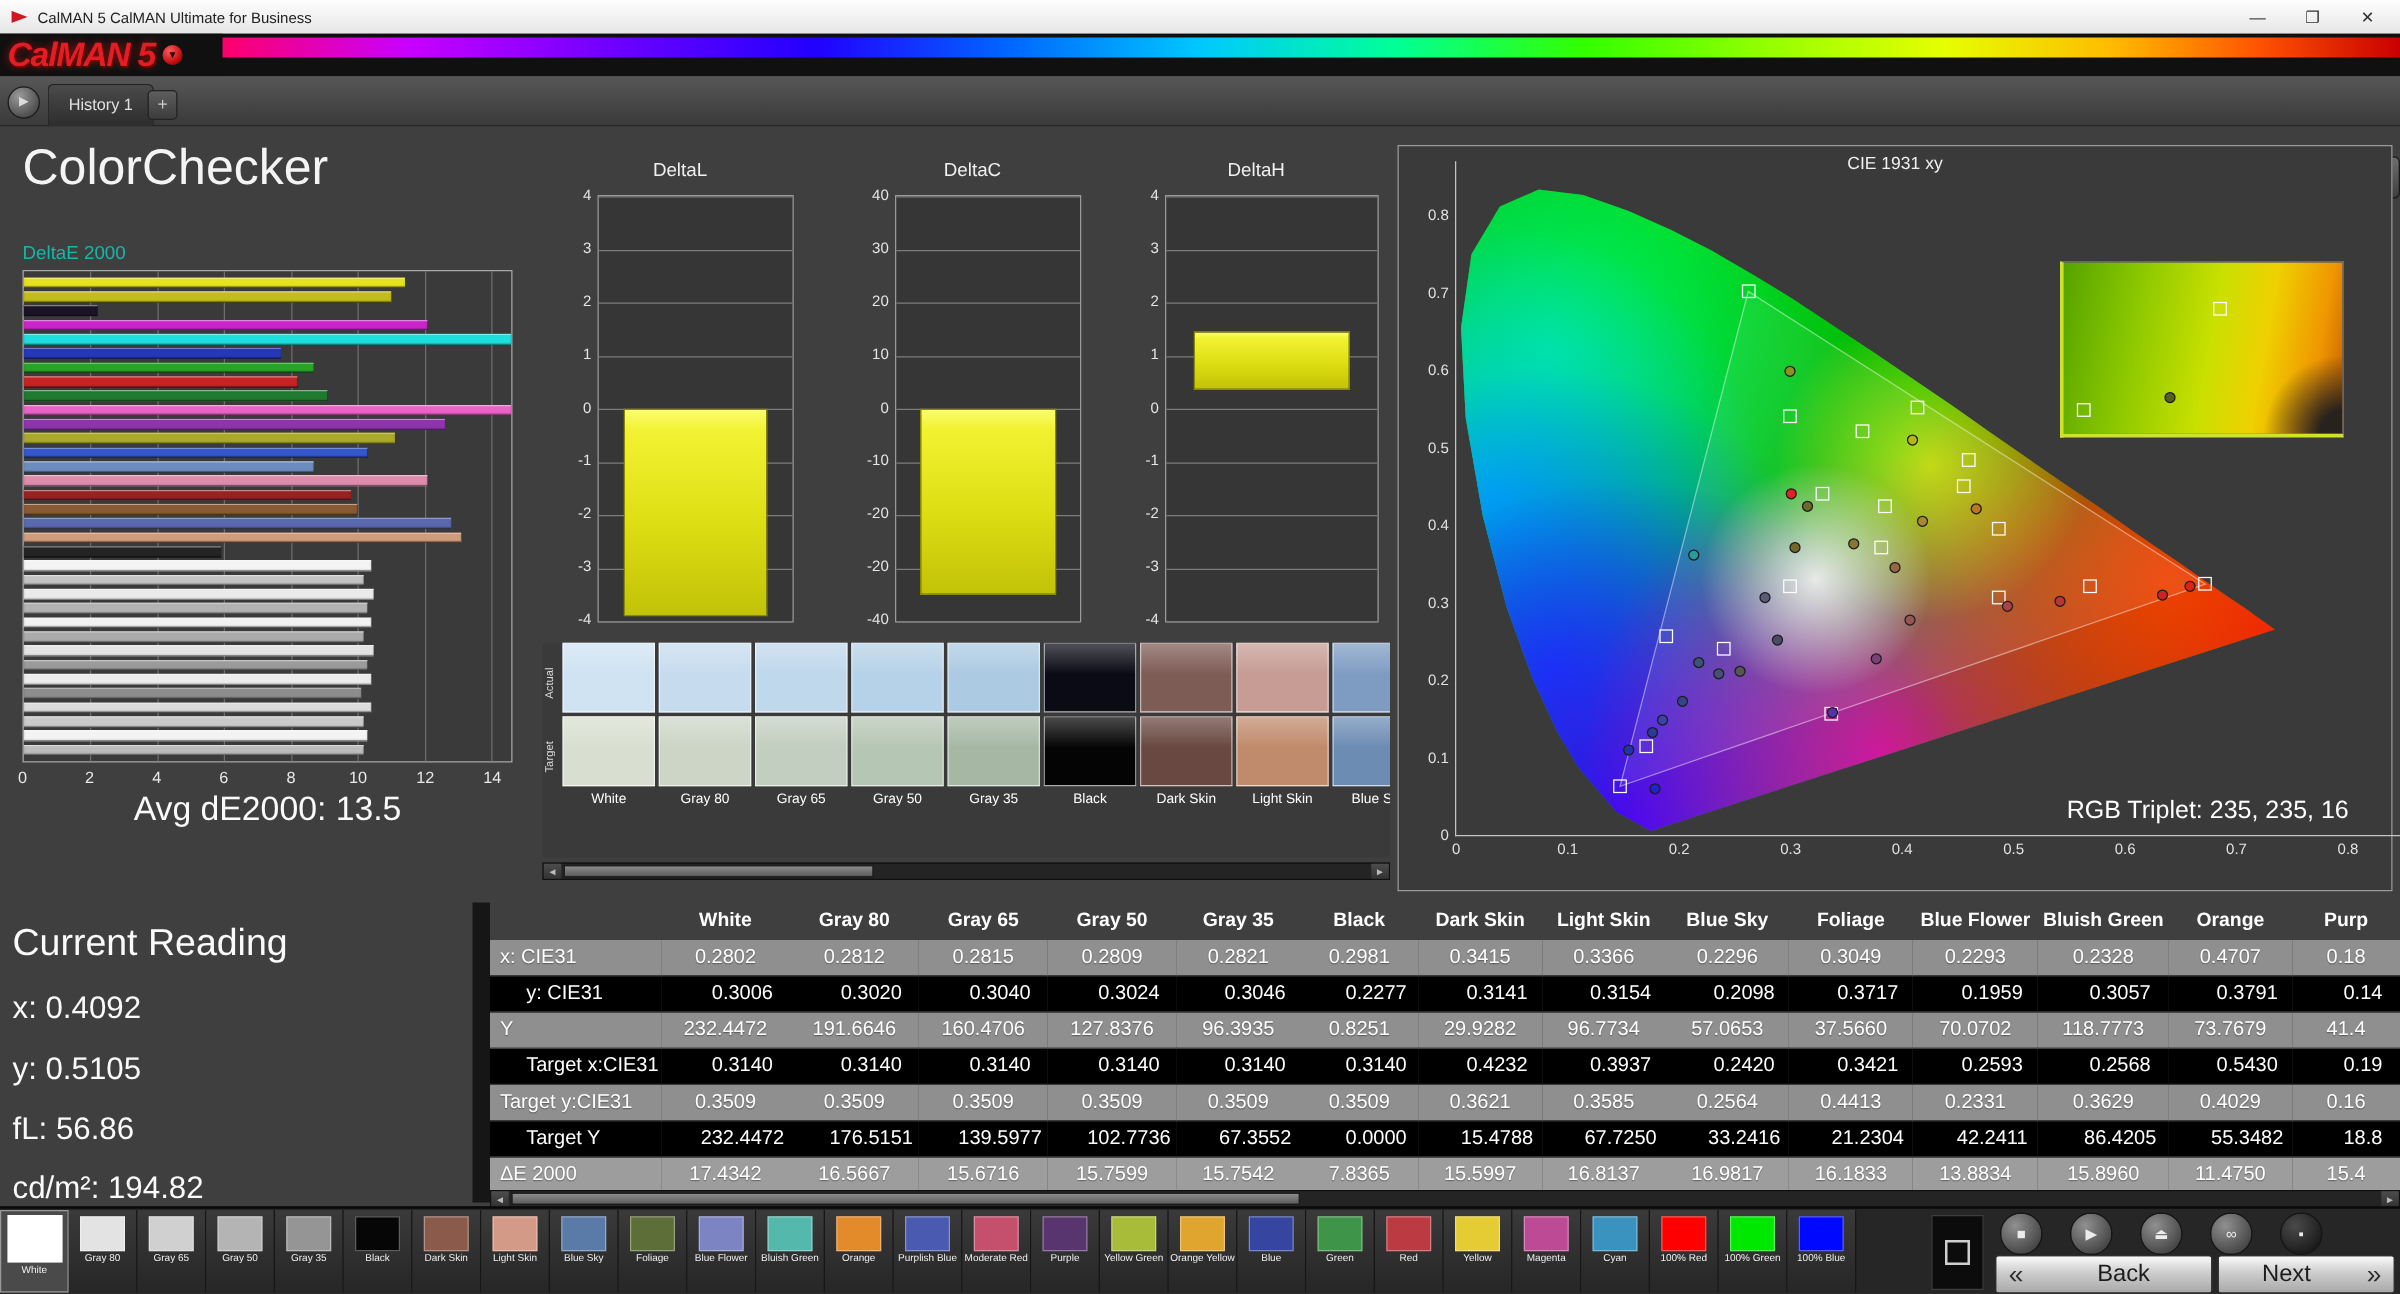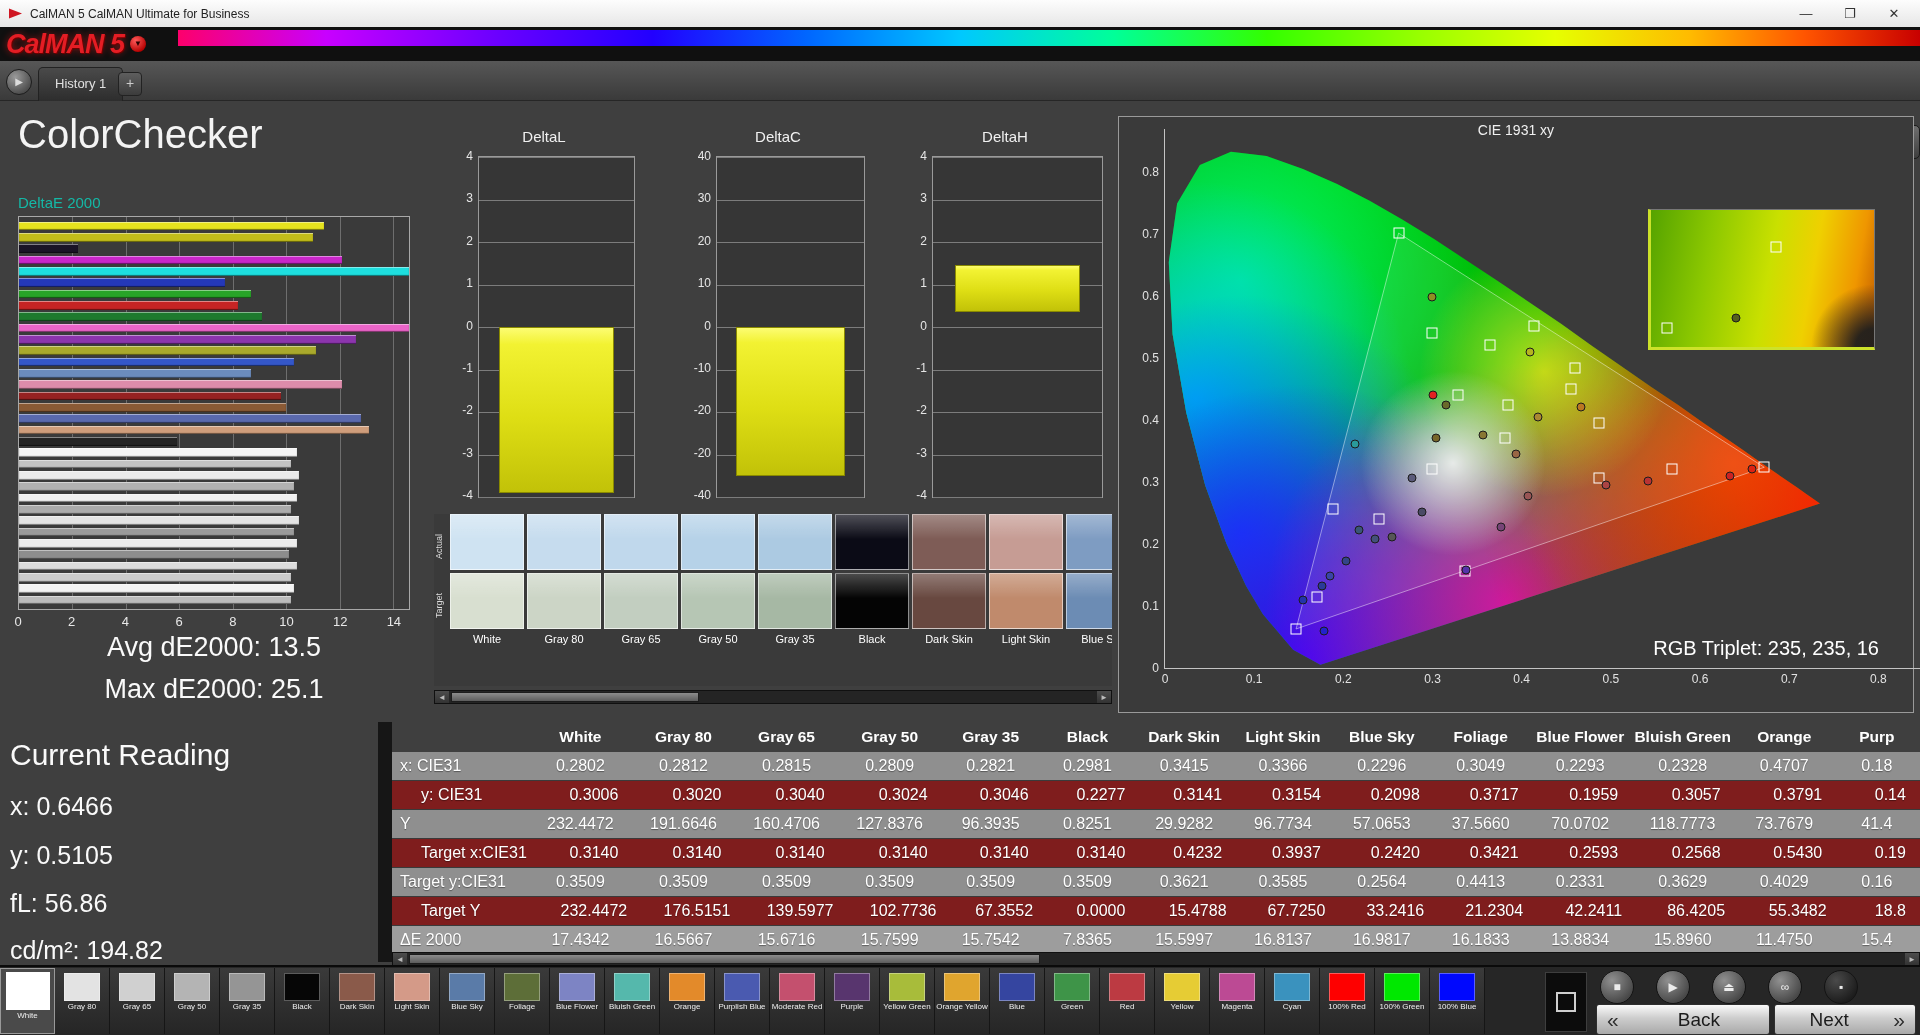--- a/index.html
+++ b/index.html
@@ -138,21 +138,21 @@
 
   
   .table-strip{position:absolute;left:378px;top:722px;width:14px;height:240px;background:#161616;}
   .data-table{position:absolute;left:392px;top:722px;border-collapse:collapse;table-layout:fixed;}
   .data-table th{height:30px;font-size:15.5px;font-weight:bold;color:#fff;white-space:nowrap;
                  text-align:center;padding:0 2px;}
   .data-table td{height:28px;font-size:16px;color:#fff;text-align:center;white-space:nowrap;
                  text-shadow:0 1px 1px rgba(0,0,0,.4);border-bottom:1px solid #3a3a3a;padding:0 2px;}
   .data-table td.rowlab{text-align:left;padding-left:8px;}
   .data-table tr.band-a td{background:#8f8f8f;}
-  .data-table tr.band-b td{background:#7f1d1d;padding-left:29px;}
+  .data-table tr.band-b td{background:#000000;padding-left:29px;}
   .data-table tr.band-hl td{background:#9d9d9d;}
 
   
   .bottombar{position:absolute;left:0;top:965px;width:1920px;height:70px;background:#262626;
              border-top:2px solid #0a0a0a;box-sizing:border-box;}
   .bswatches{position:absolute;left:0;top:1px;display:flex;}
   .btile{width:55px;height:66px;background:linear-gradient(#3a3a3a,#262626);
          border-right:1px solid #161616;box-sizing:border-box;text-align:center;}
   .btile .chip{width:36px;height:28px;margin:5px auto 1px auto;border:1px solid rgba(255,255,255,.35);box-sizing:border-box;}
   .btile .blab{font-size:8px;line-height:9px;color:#efefef;padding:0 1px;}
@@ -348,23 +348,22 @@
       <span class="de-xl" style="left: 0%;">0</span>
       <span class="de-xl" style="left: 13.6986%;">2</span>
       <span class="de-xl" style="left: 27.3973%;">4</span>
       <span class="de-xl" style="left: 41.0959%;">6</span>
       <span class="de-xl" style="left: 54.7945%;">8</span>
       <span class="de-xl" style="left: 68.4932%;">10</span>
       <span class="de-xl" style="left: 82.1918%;">12</span>
       <span class="de-xl" style="left: 95.8904%;">14</span>
     </div>
   <div class="avg-label">Avg dE2000: 13.5</div>
-  <div class="max-label">Max dE2000: 25.1</div>
   <div class="cr-title">Current Reading</div>
-  <div class="cr-line" style="top:792px;">x: 0.6466</div>
+  <div class="cr-line" style="top:792px;">x: 0.4092</div>
   <div class="cr-line" style="top:841px;">y: 0.5105</div>
   <div class="cr-line" style="top:889px;">fL: 56.86</div>
   <div class="cr-line" style="top:936px;">cd/m²: 194.82</div>
 
   <div class="delta-chart" style="left:450px;width:188px;">
     <div class="dc-title">DeltaL</div>
     <div class="dc-body">
         <div class="dc-labels">
           <div class="dc-label" style="top: calc(0% + 1px);">4</div>
           <div class="dc-label" style="top: calc(11.7125% + 1px);">3</div>

